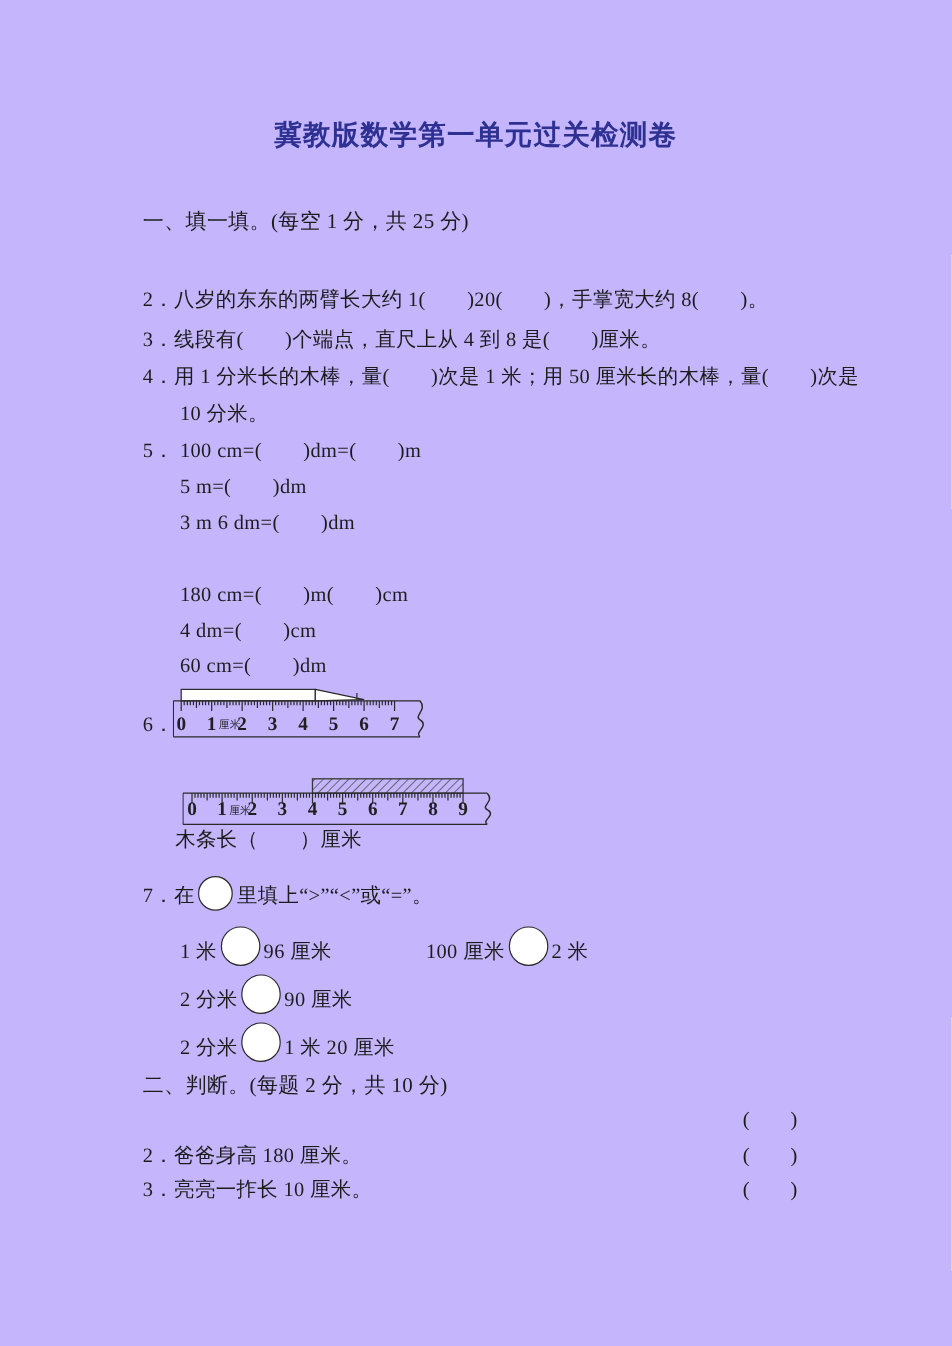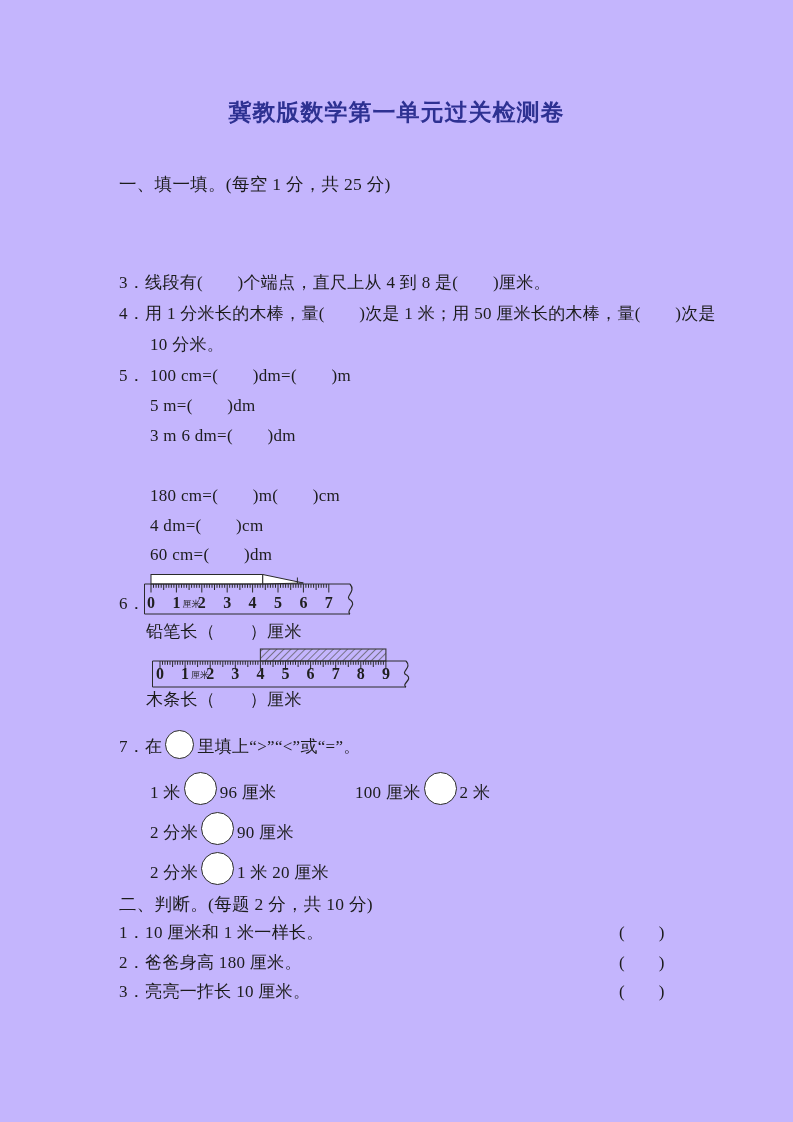--- a/index.html
+++ b/index.html
@@ -46,20 +46,21 @@
 </style>
 </head>
 <body>
 
 <div id="page">
 
   <div id="doc-title">冀教版数学第一单元过关检测卷</div>
 
   <div class="line sec-header" style="left:119px;top:172px">一、填一填。(每空 1 分，共 25 分)</div>
 
+  <div class="line" style="left:119px;top:238px">2．八岁的东东的两臂长大约 1(　　)20(　　)，手掌宽大约 8(　　)。</div>
   <div class="line" style="left:119px;top:271px">3．线段有(　　)个端点，直尺上从 4 到 8 是(　　)厘米。</div>
   <div class="line" style="left:119px;top:302px">4．用 1 分米长的木棒，量(　　)次是 1 米；用 50 厘米长的木棒，量(　　)次是</div>
   <div class="line" style="left:150px;top:333px">10 分米。</div>
 
   <div class="line" style="left:119px;top:364px">5．</div>
   <div class="line" style="left:150px;top:364px">100 cm=(　　)dm=(　　)m</div>
   <div class="line" style="left:150px;top:394px">5 m=(　　)dm</div>
   <div class="line" style="left:150px;top:424px">3 m 6 dm=(　　)dm</div>
   <div class="line" style="left:150px;top:484px">180 cm=(　　)m(　　)cm</div>
   <div class="line" style="left:150px;top:514px">4 dm=(　　)cm</div>
@@ -80,21 +81,20 @@
         <text x="7" y="36" text-anchor="middle" font-size="16" font-weight="600">0</text>
         <text x="32.4" y="36" text-anchor="middle" font-size="16" font-weight="600">1</text>
         <text x="57.8" y="36" text-anchor="middle" font-size="16" font-weight="600">2</text>
         <text x="83.19999999999999" y="36" text-anchor="middle" font-size="16" font-weight="600">3</text>
         <text x="108.6" y="36" text-anchor="middle" font-size="16" font-weight="600">4</text>
         <text x="134" y="36" text-anchor="middle" font-size="16" font-weight="600">5</text>
         <text x="159.39999999999998" y="36" text-anchor="middle" font-size="16" font-weight="600">6</text>
         <text x="184.79999999999998" y="36" text-anchor="middle" font-size="16" font-weight="600">7</text>
         <text x="38.4" y="35" text-anchor="start" font-size="9">厘米</text>
       </svg></div>
-  <div class="line" style="left:146px;top:620px">铅笔长（　　）厘米</div>
 
   <div class="figure" id="ruler2" style="left:152px;top:646px"><svg width="262" height="46">
         <defs>
           <pattern id="ruler2-hatch" patternUnits="userSpaceOnUse" width="5" height="5" patternTransform="rotate(45)">
             <line x1="0" y1="0" x2="0" y2="5" stroke="#555" stroke-width="1.4"></line>
           </pattern>
         </defs>
         <rect x="108.4" y="3" width="125.5" height="12" fill="url(#ruler2-hatch)" stroke="#3a3a3a" stroke-width="1.1"></rect>
         <path d="M0.5 15H254 M0.5 41H254 M0.5 15V41M8.0 15V23.5M10.5 15V18.8M13.0 15V18.8M15.5 15V18.8M18.0 15V18.8M20.6 15V21.0M23.1 15V18.8M25.6 15V18.8M28.1 15V18.8M30.6 15V18.8M33.1 15V23.5M35.6 15V18.8M38.1 15V18.8M40.6 15V18.8M43.1 15V18.8M45.6 15V21.0M48.2 15V18.8M50.7 15V18.8M53.2 15V18.8M55.7 15V18.8M58.2 15V23.5M60.7 15V18.8M63.2 15V18.8M65.7 15V18.8M68.2 15V18.8M70.8 15V21.0M73.3 15V18.8M75.8 15V18.8M78.3 15V18.8M80.8 15V18.8M83.3 15V23.5M85.8 15V18.8M88.3 15V18.8M90.8 15V18.8M93.3 15V18.8M95.8 15V21.0M98.4 15V18.8M100.9 15V18.8M103.4 15V18.8M105.9 15V18.8M108.4 15V23.5M110.9 15V18.8M113.4 15V18.8M115.9 15V18.8M118.4 15V18.8M121.0 15V21.0M123.5 15V18.8M126.0 15V18.8M128.5 15V18.8M131.0 15V18.8M133.5 15V23.5M136.0 15V18.8M138.5 15V18.8M141.0 15V18.8M143.5 15V18.8M146.1 15V21.0M148.6 15V18.8M151.1 15V18.8M153.6 15V18.8M156.1 15V18.8M158.6 15V23.5M161.1 15V18.8M163.6 15V18.8M166.1 15V18.8M168.6 15V18.8M171.2 15V21.0M173.7 15V18.8M176.2 15V18.8M178.7 15V18.8M181.2 15V18.8M183.7 15V23.5M186.2 15V18.8M188.7 15V18.8M191.2 15V18.8M193.7 15V18.8M196.3 15V21.0M198.8 15V18.8M201.3 15V18.8M203.8 15V18.8M206.3 15V18.8M208.8 15V23.5M211.3 15V18.8M213.8 15V18.8M216.3 15V18.8M218.8 15V18.8M221.3 15V21.0M223.9 15V18.8M226.4 15V18.8M228.9 15V18.8M231.4 15V18.8M233.9 15V23.5" stroke="#2a2a2a" stroke-width="1" fill="none"></path>
         <path d="M254 15 C261 22.28 247 25.92 255 29.3 C261 33.72 249 37.879999999999995 254 41" stroke="#2a2a2a" stroke-width="1.2" fill="none"></path>
@@ -120,21 +120,20 @@
   </div>
   <div class="line" style="left:150px;top:812px">
     <span>2 分米</span><span class="circle"></span><span>90 厘米</span>
   </div>
   <div class="line" style="left:150px;top:852px">
     <span>2 分米</span><span class="circle"></span><span>1 米 20 厘米</span>
   </div>
 
   <div class="line sec-header" style="left:119px;top:892px">二、判断。(每题 2 分，共 10 分)</div>
 
-  <div class="line" style="left:119px;top:921px">1．10 厘米和 1 米一样长。</div>
   <div class="blank" style="left:619px;top:921px">(　　)</div>
 
   <div class="line" style="left:119px;top:951px">2．爸爸身高 180 厘米。</div>
   <div class="blank" style="left:619px;top:951px">(　　)</div>
 
   <div class="line" style="left:119px;top:980px">3．亮亮一拃长 10 厘米。</div>
   <div class="blank" style="left:619px;top:980px">(　　)</div>
 
 </div>
 

